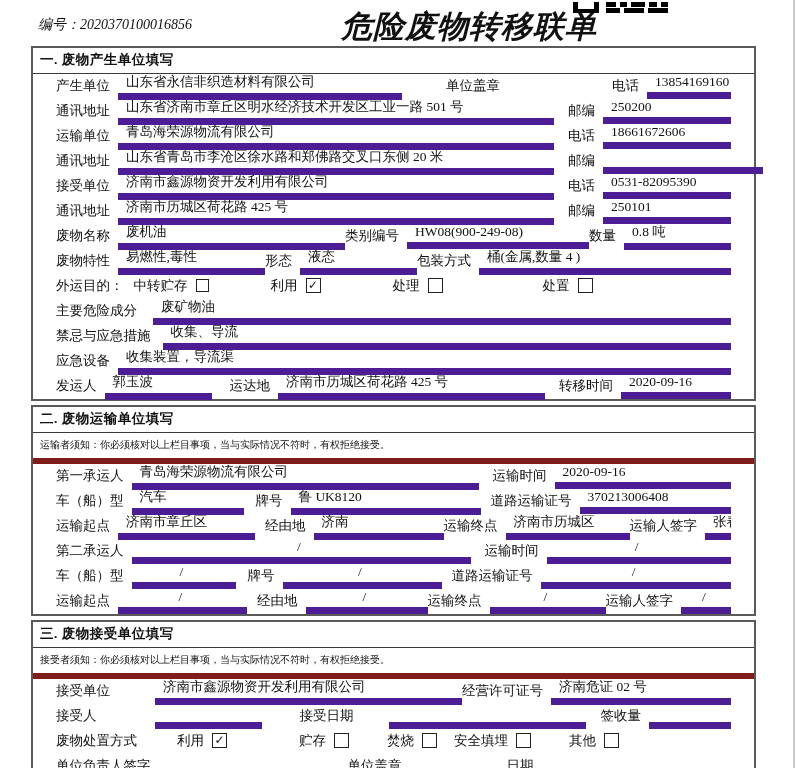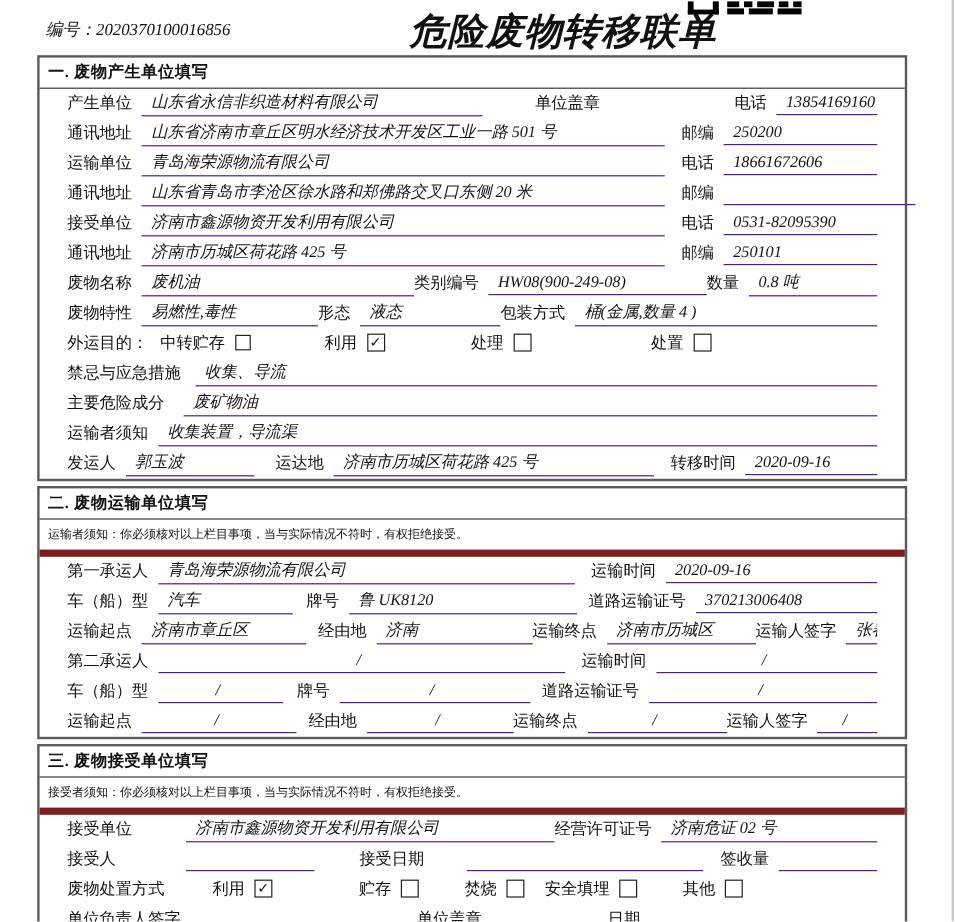--- a/index.html
+++ b/index.html
@@ -12,22 +12,22 @@
   .content{position:absolute;left:31px;top:0;width:725px;}
   .hdr{position:relative;height:40px;margin-top:6px;font-style:italic;}
   .doc-no{position:absolute;left:7px;top:10px;font-size:14px;white-space:nowrap;}
   .title{position:absolute;left:310px;top:0;font-size:31px;font-weight:bold;letter-spacing:1px;white-space:nowrap;}
   .qr{position:absolute;left:542px;top:-6px;}
   .sec{border:2px solid #5a5a5a;margin-bottom:4px;background:#fff;}
   .sec-h{font-weight:bold;font-size:13.5px;padding:3px 7px 4px;border-bottom:1px solid #3a3a3a;letter-spacing:.5px;}
   .note-row{font-size:10px;padding:5px 7px 6px;border-bottom:6px solid #7f1d1d;}
   .row{display:flex;align-items:center;height:25px;padding:0 23px;font-size:13.5px;}
   .lbl{white-space:nowrap;padding-bottom:2px;flex:none;}
-  .val{border-bottom:1px solid #4c1d95;padding:0 4px 2px 8px;margin-left:8px;
-       white-space:nowrap;overflow:hidden;flex:none;min-height:16px;font-style:italic;}
+  .val{border-bottom:7px solid #4c1d95;padding:0 4px 2px 8px;margin-left:8px;
+       white-space:nowrap;overflow:hidden;flex:none;min-height:16px;}
   .fx{flex:1 1 auto;}
   .ctr{text-align:center;padding-left:0;}
   .cb{width:13px;height:13px;border:1px solid #222;margin:0 0 3px 8px;flex:none;
       font-size:12px;line-height:13px;text-align:center;font-family:"DejaVu Sans",sans-serif;}
   .cb-sm{width:11px;height:11px;line-height:11px;}
 </style>
 </head>
 <body>
 
 <div class="page-edge"></div>
@@ -126,31 +126,31 @@
       <span class="cb cb-sm"></span>
       <span class="lbl" style="margin-left:62px">利用</span>
       <span class="cb">✓</span>
       <span class="lbl" style="margin-left:72px">处理</span>
       <span class="cb"></span>
       <span class="lbl" style="margin-left:100px">处置</span>
       <span class="cb"></span>
     </div>
 
     <div class="row">
+      <span class="lbl">主要危险成分</span>
+      <span class="val fx" style="margin-left:16px">废矿物油</span>
+    </div>
+
+    <div class="row">
       <span class="lbl">禁忌与应急措施</span>
       <span class="val fx" style="margin-left:12px">收集、导流</span>
     </div>
 
     <div class="row">
-      <span class="lbl">主要危险成分</span>
-      <span class="val fx" style="margin-left:16px">废矿物油</span>
-    </div>
-
-    <div class="row">
-      <span class="lbl">运输者须知</span>
+      <span class="lbl">应急设备</span>
       <span class="val fx">收集装置，导流渠</span>
     </div>
 
     <div class="row">
       <span class="lbl">发运人</span>
       <span class="val" style="width:95px">郭玉波</span>
       <span class="lbl" style="margin-left:18px">运达地</span>
       <span class="val" style="width:255px">济南市历城区荷花路 425 号</span>
       <span class="lbl" style="margin-left:14px">转移时间</span>
       <span class="val fx">2020-09-16</span>

